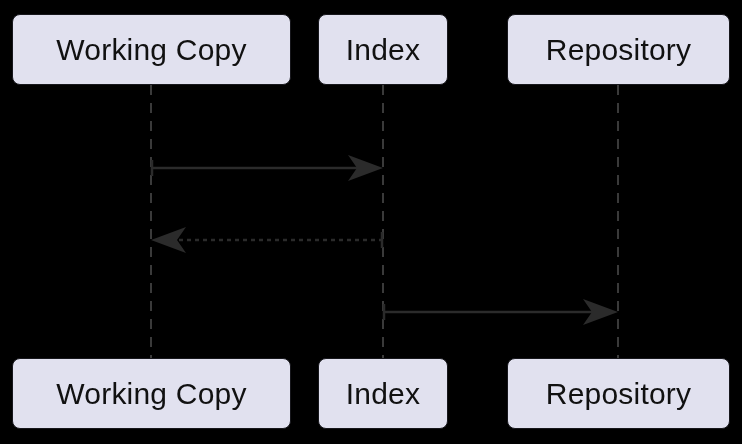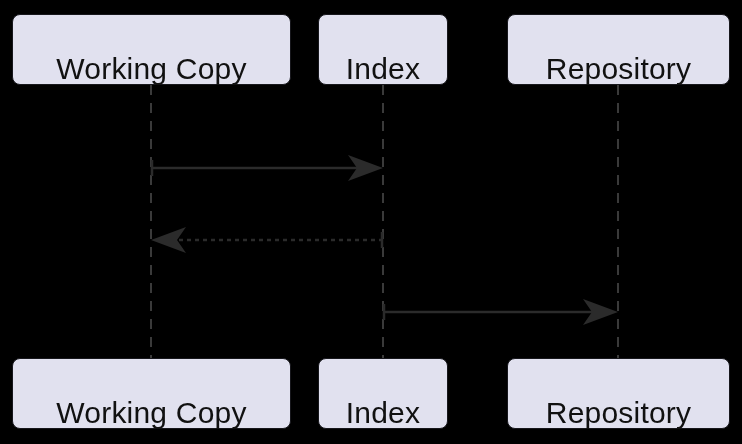--- a/index.html
+++ b/index.html
@@ -25,21 +25,21 @@
     width: 742px;
     height: 444px;
   }
   .participant-box {
     position: absolute;
     box-sizing: border-box;
     background: #E1E1EF;
     border: 1px solid #17171c;
     border-radius: 8px;
     display: flex;
-    align-items: flex-end;
+    align-items: center;
     justify-content: center;
     z-index: 5;
   }
   .participant-label {
     font-family: "Liberation Sans", sans-serif;
     font-size: 30px;
     line-height: 1;
     color: #111111;
     letter-spacing: 0.2px;
     white-space: nowrap;

